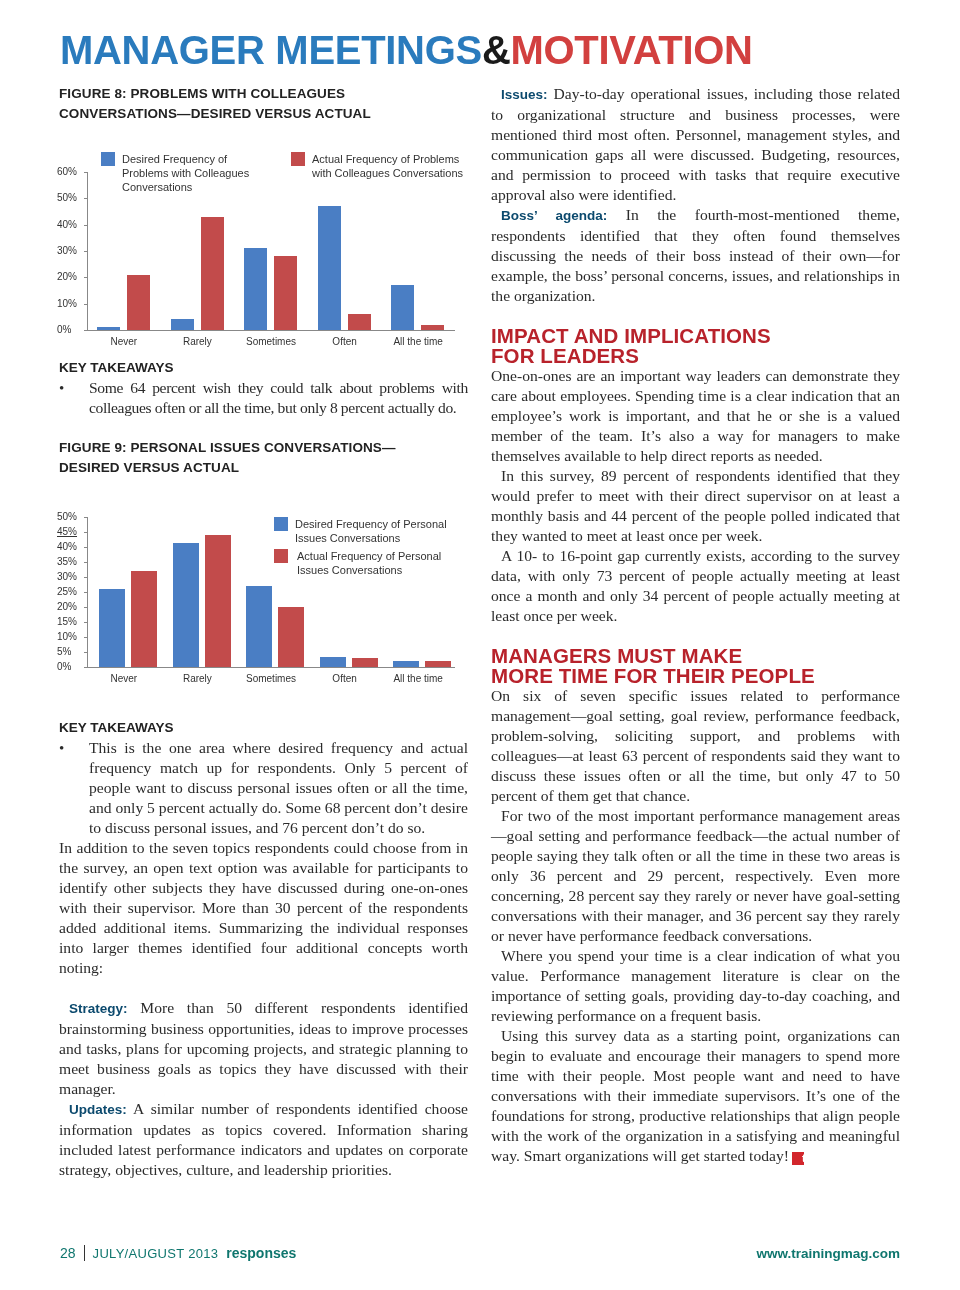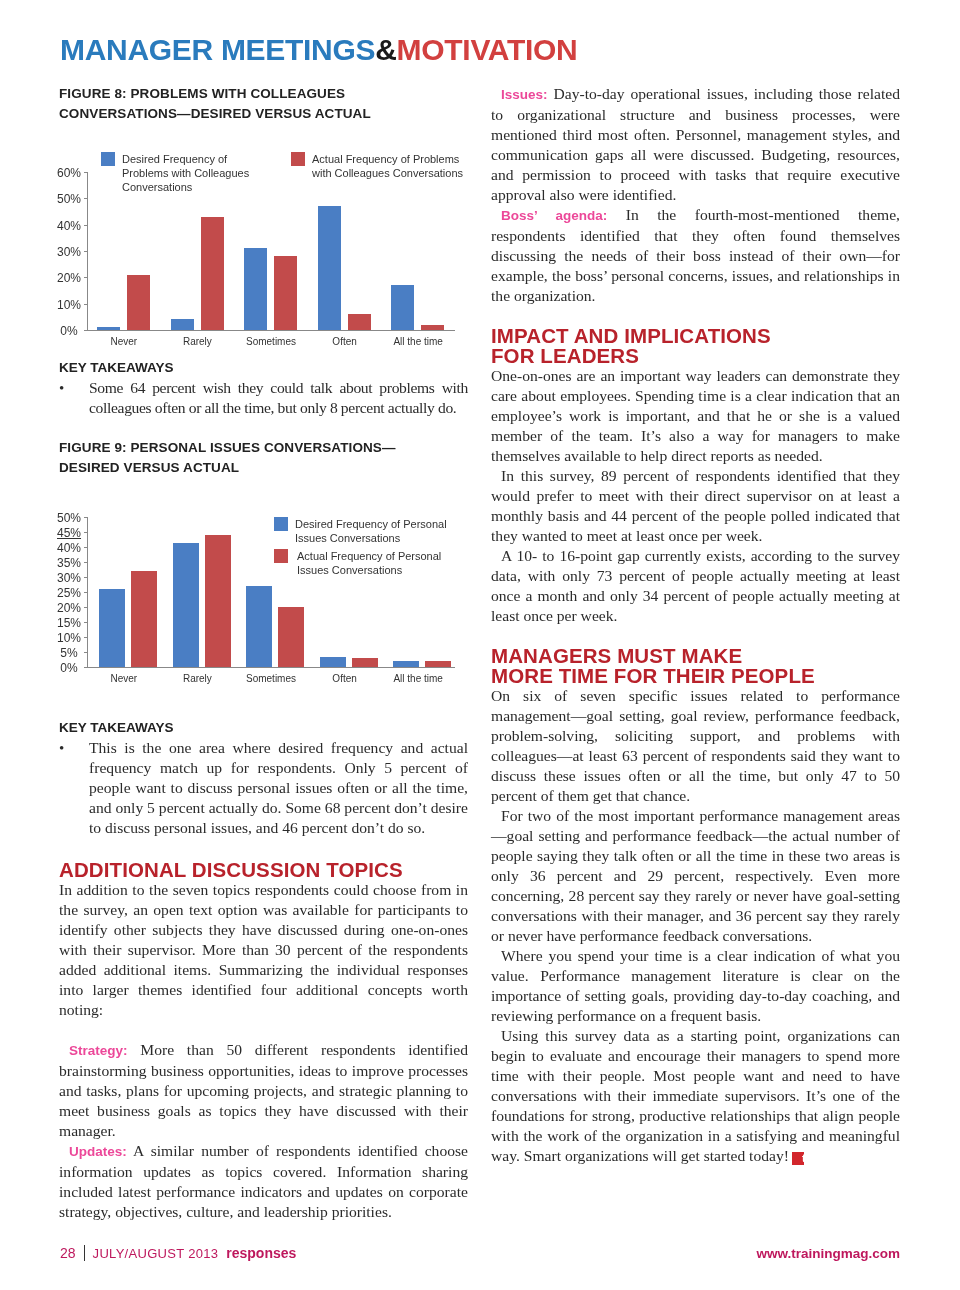--- a/index.html
+++ b/index.html
@@ -1,55 +1,55 @@
 <!DOCTYPE html>
 <html><head>
 <meta charset="utf-8">
 <style>
   * { box-sizing: border-box; margin: 0; padding: 0; }
   html, body { width: 960px; height: 1290px; background: #ffffff; }
   body { position: relative; font-family: "Liberation Serif", serif; color: #2a2a2a; overflow: hidden; }
 
-  .page-header { position: absolute; left: 60px; top: 30px; font-family: "Liberation Sans", sans-serif; font-weight: bold; font-size: 30px; letter-spacing: -0.3px; line-height: 40px; }
+  .page-header { position: absolute; left: 60px; top: 30px; font-family: "Liberation Sans", sans-serif; font-weight: bold; font-size: 40px; letter-spacing: -0.3px; line-height: 40px; }
   .page-header .blue { color: #2a7bbd; }
   .page-header .amp { color: #1a1a1a; }
   .page-header .red { color: #d2403f; }
 
   .col { position: absolute; top: 84px; }
   .col-left { left: 59px; width: 409px; }
   .col-right { left: 491px; width: 409px; }
 
   .fig-title { font-family: "Liberation Sans", sans-serif; font-weight: bold; font-size: 13.5px; line-height: 20px; color: #222; letter-spacing: 0.1px; }
   .kt-title { font-family: "Liberation Sans", sans-serif; font-weight: bold; font-size: 13.5px; line-height: 20px; color: #222; }
 
   .body-text { font-size: 15.6px; line-height: 20px; text-align: justify; color: #2b2b2b; }
   .body-text.indent { text-indent: 10px; }
-  .lead { font-family: "Liberation Sans", sans-serif; font-weight: bold; font-size: 13.5px; color: #ec4899; }
+  .lead { font-family: "Liberation Sans", sans-serif; font-weight: bold; font-size: 13.5px; color: #0c4a6e; }
 
   .bullet { display: flex; }
   .bullet .dot { width: 30px; flex: none; font-size: 15px; line-height: 20px; }
   .bullet .text { flex: 1; }
 
   .section-heading { font-family: "Liberation Sans", sans-serif; font-weight: bold; font-size: 20.5px; line-height: 20px; color: #b8222b; letter-spacing: 0.1px; }
 
   
   .chart { position: relative; font-family: "Liberation Sans", sans-serif; color: #333; }
-  .chart .ytick { position: absolute; font-size: 12px; text-align: center; width: 24px; }
+  .chart .ytick { position: absolute; font-size: 10px; text-align: left; width: 24px; }
   .chart .axis-y { position: absolute; width: 1px; background: #888; }
   .chart .axis-x { position: absolute; height: 1px; background: #888; }
   .chart .tick { position: absolute; height: 1px; width: 3px; background: #888; }
   .chart .bar { position: absolute; bottom: 0; }
   .chart .bar.desired { background: #4a7ec4; }
   .chart .bar.actual { background: #c24b4b; }
   .chart .xlabel { position: absolute; font-size: 10px; text-align: center; width: 80px; }
   .chart .legend-item { position: absolute; display: flex; font-size: 11px; line-height: 14px; }
   .chart .legend-swatch { width: 14px; height: 14px; flex: none; margin-right: 7px; margin-top: 0; }
   .chart .plot { position: absolute; }
 
-  .footer { position: absolute; top: 1245px; left: 60px; width: 840px; font-family: "Liberation Sans", sans-serif; font-size: 13px; color: #be185d; display: flex; align-items: center; }
+  .footer { position: absolute; top: 1245px; left: 60px; width: 840px; font-family: "Liberation Sans", sans-serif; font-size: 13px; color: #0f766e; display: flex; align-items: center; }
   .footer .pg { font-size: 14px; }
   .footer .sep { width: 1px; height: 16px; background: #333; margin: 0 8px; }
   .footer .issue { letter-spacing: 0.3px; }
   .footer .brand { font-weight: bold; margin-left: 8px; font-size: 14px; }
   .footer .url { margin-left: auto; font-weight: bold; font-size: 13.5px; }
 
   .end-mark { display: inline-block; width: 12px; height: 13px; background: #d2262c; color: #fff; font-family: "Liberation Sans", sans-serif; font-weight: bold; font-size: 11px; line-height: 13px; text-align: center; vertical-align: -1px; margin-left: 3px; }
 </style>
 </head>
 <body>
@@ -167,24 +167,23 @@
         <div class="xlabel" style="left: 217.6px; top: 156px;">Often</div>
         <div class="bar desired" title="Desired Frequency of Personal Issues Conversations: 2%" style="left: 306.4px; width: 26px; top: 144px; height: 6px; bottom: auto;"></div>
         <div class="bar actual" title="Actual Frequency of Personal Issues Conversations: 2%" style="left: 338.4px; width: 26px; top: 144px; height: 6px; bottom: auto;"></div>
         <div class="xlabel" style="left: 291.2px; top: 156px;">All the time</div>
       </div>
   </div>
 
   <div class="kt-title" style="margin-top:0px;">KEY TAKEAWAYS</div>
   <div class="bullet body-text">
     <span class="dot">•</span>
-    <span class="text">This is the one area where desired frequency and actual frequency match up for respondents. Only 5 percent of people want to discuss personal issues often or all the time, and only 5 percent actually do. Some 68 percent don’t desire to discuss personal issues, and 46 percent don’t do so.</span>
-  </div>
-
-  <div class="section-heading" style="margin-top:22px;">ADDITIONAL DISCUSSION TOPICS</div>
+    <span class="text">This is the one area where desired frequency and actual frequency match up for respondents. Only 5 percent of people want to discuss personal issues often or all the time, and only 5 percent actually do. Some 68 percent don’t desire to discuss personal issues, and 76 percent don’t do so.</span>
+  </div>
+
   <p class="body-text">In addition to the seven topics respondents could choose from in the survey, an open text option was available for participants to identify other subjects they have discussed during one-on-ones with their supervisor. More than 30 percent of the respondents added additional items. Summarizing the individual responses into larger themes identified four additional concepts worth noting:</p>
 
   <p class="body-text indent" style="margin-top:20px;">
     <span class="lead">Strategy:</span><span> More than 50 different respondents identified brainstorming business opportunities, ideas to improve processes and tasks, plans for upcoming projects, and strategic planning to meet business goals as topics they have discussed with their manager.</span>
   </p>
   <p class="body-text indent">
     <span class="lead">Updates:</span><span> A similar number of respondents identified choose information updates as topics covered. Information sharing included latest performance indicators and updates on corporate strategy, objectives, culture, and leadership priorities.</span>
   </p>
 </div>
 

